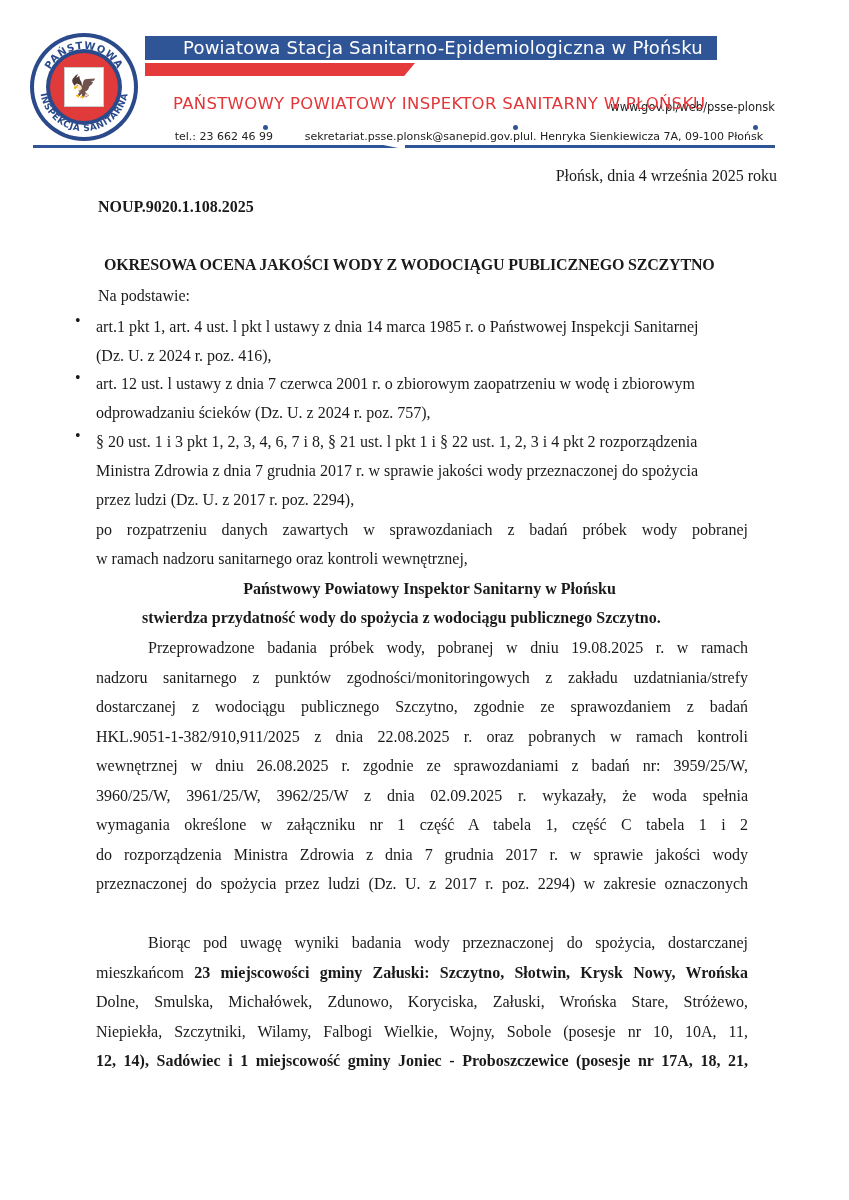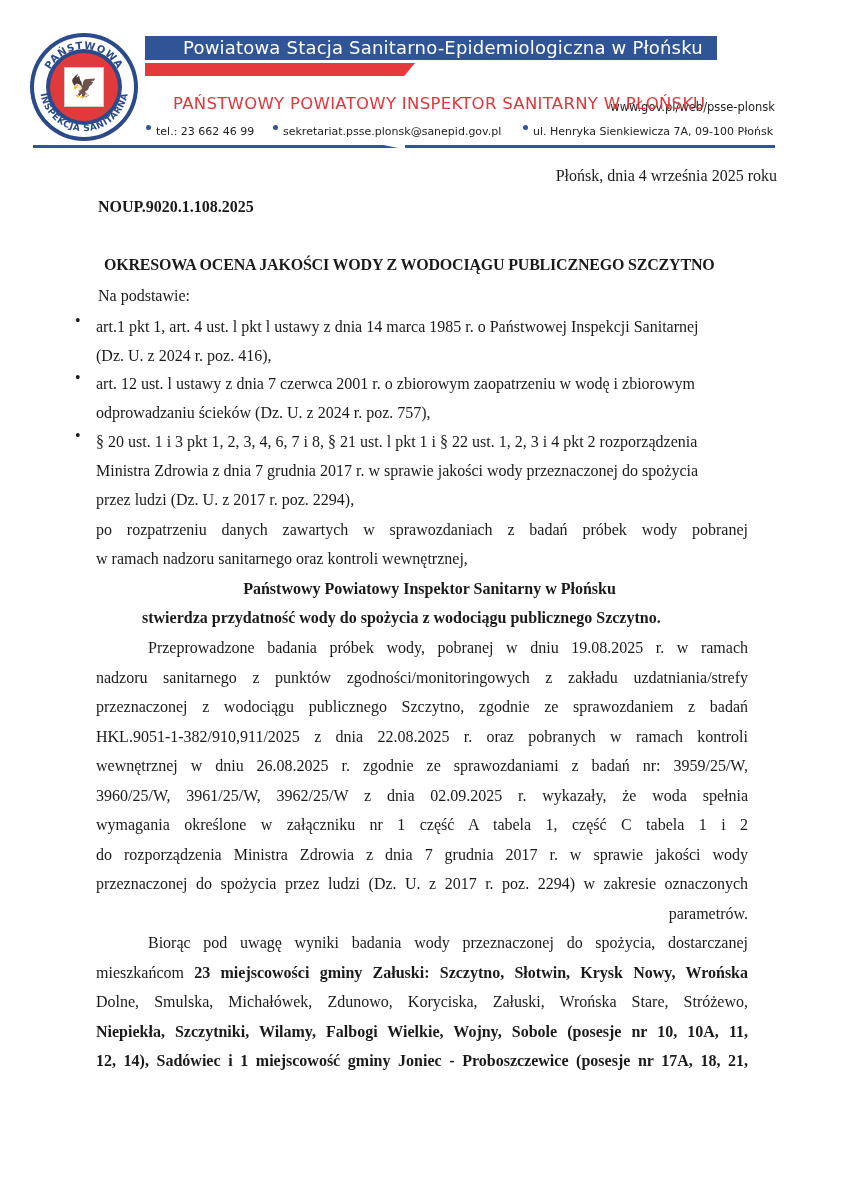--- a/index.html
+++ b/index.html
@@ -10,21 +10,21 @@
   .logo-ring{position:absolute;left:4px;top:4px;width:100px;height:100px;border-radius:50%;background:#fff;}
   .logo-inner{position:absolute;left:16px;top:16px;width:76px;height:76px;border-radius:50%;background:#2b4a8b;}
   .logo-red{position:absolute;left:20px;top:20px;width:68px;height:68px;border-radius:50%;background:#e03a3a;}
   .logo-square{position:absolute;left:34px;top:34px;width:40px;height:40px;background:#fff;border:1px solid #ccc;box-sizing:border-box;display:flex;align-items:center;justify-content:center;font-size:22px;color:#777;}
   .logo svg{position:absolute;left:0;top:0;}
   .bar-blue{left:145px;top:36px;width:572px;height:24px;background:#2f5596;color:#fff;font-size:18px;line-height:24px;padding-left:38px;box-sizing:border-box;letter-spacing:0.2px;}
   .bar-red{left:145px;top:63px;width:270px;height:13px;background:#e53a3c;clip-path:polygon(0 0,100% 0,96% 100%,0 100%);}
   .website{right:74px;top:64px;font-size:11.5px;color:#222;margin-top:36px;}
   .inspector{left:173px;top:94px;font-size:16.5px;color:#e2363a;letter-spacing:0.3px;}
   .contacts{left:146px;top:125px;width:630px;font-size:11px;color:#222;display:flex;}
-  .contacts span.item{display:inline-flex;align-items:flex-start;}
+  .contacts span.item{display:inline-flex;align-items:flex-end;flex-direction:column;}
   .contacts .dot{width:5px;height:5px;border-radius:50%;background:#2f5596;display:inline-block;margin-right:5px;}
   .rule-l{left:33px;top:145px;width:365px;height:3px;background:#2f5596;clip-path:polygon(0 0,96% 0,100% 100%,0 100%);}
   .rule-r{left:405px;top:145px;width:370px;height:3px;background:#2f5596;}
   .txt{font-size:16px;line-height:29.5px;text-align:right;}
   .bullet{position:absolute;left:75px;font-size:16px;}
   b{font-weight:bold;}
 </style>
 </head>
 <body>
 
@@ -90,29 +90,28 @@
 
 <div class="abs txt" style="left:96px;top:515px;width:652px;text-align:justify;text-align-last:justify;word-spacing:6px;">po rozpatrzeniu danych zawartych w sprawozdaniach z badań próbek wody pobranej</div>
 <div class="abs txt" style="left:96px;top:544px;">w ramach nadzoru sanitarnego oraz  kontroli wewnętrznej,</div>
 
 <div class="abs txt" style="left:0;width:849px;top:574px;text-align:center;font-weight:bold;padding-left:10px;box-sizing:border-box;">Państwowy Powiatowy Inspektor Sanitarny w Płońsku</div>
 <div class="abs txt" style="left:142px;top:603px;font-weight:bold;">stwierdza przydatność  wody do spożycia z wodociągu publicznego Szczytno.</div>
 
 <div class="abs" style="left:96px;top:633px;width:652px;">
   <div class="txt" style="padding-left:52px;text-align:justify;text-align-last:justify;">Przeprowadzone badania próbek wody, pobranej w dniu 19.08.2025 r. w ramach</div>
   <div class="txt" style="text-align:justify;text-align-last:justify;">nadzoru sanitarnego z punktów zgodności/monitoringowych z zakładu uzdatniania/strefy</div>
-  <div class="txt" style="text-align:justify;text-align-last:justify;">przeznaczonej z wodociągu publicznego Szczytno, zgodnie ze sprawozdaniem z badań</div>
+  <div class="txt" style="text-align:justify;text-align-last:justify;">dostarczanej z wodociągu publicznego Szczytno, zgodnie ze sprawozdaniem z badań</div>
   <div class="txt" style="text-align:justify;text-align-last:justify;">HKL.9051-1-382/910,911/2025 z dnia 22.08.2025 r. oraz pobranych w ramach kontroli</div>
   <div class="txt" style="text-align:justify;text-align-last:justify;">wewnętrznej w dniu 26.08.2025 r. zgodnie ze sprawozdaniami z badań nr:  3959/25/W,</div>
   <div class="txt" style="text-align:justify;text-align-last:justify;">3960/25/W, 3961/25/W, 3962/25/W z dnia 02.09.2025 r. wykazały, że woda spełnia</div>
   <div class="txt" style="text-align:justify;text-align-last:justify;">wymagania określone w załączniku nr 1 część A tabela 1, część C tabela 1 i 2</div>
   <div class="txt" style="text-align:justify;text-align-last:justify;">do rozporządzenia Ministra Zdrowia  z dnia 7 grudnia 2017 r. w sprawie jakości wody</div>
   <div class="txt" style="text-align:justify;text-align-last:justify;">przeznaczonej do spożycia przez ludzi (Dz. U. z  2017 r. poz. 2294) w zakresie oznaczonych</div>
-  <div class="txt">parametrów.</div>
 </div>
 
 <div class="abs" style="left:96px;top:928px;width:652px;">
   <div class="txt" style="padding-left:52px;text-align:justify;text-align-last:justify;">Biorąc pod uwagę wyniki badania wody przeznaczonej do spożycia, dostarczanej</div>
   <div class="txt" style="text-align:justify;text-align-last:justify;"><span>mieszkańcom </span><b>23 miejscowości gminy Załuski: Szczytno, Słotwin, Krysk Nowy, Wrońska</b></div>
   <div class="txt" style="font-weight:normal;text-align:justify;text-align-last:justify;">Dolne, Smulska, Michałówek, Zdunowo, Koryciska, Załuski, Wrońska Stare, Stróżewo,</div>
-  <div class="txt" style="font-weight:bold;text-align:justify;text-align-last:justify;">Niepiekła, Szczytniki, Wilamy, Falbogi Wielkie, Wojny, Sobole (posesje nr 10, 10A, 11,</div>
+  <div class="txt" style="font-weight:normal;text-align:justify;text-align-last:justify;">Niepiekła, Szczytniki, Wilamy, Falbogi Wielkie, Wojny, Sobole (posesje nr 10, 10A, 11,</div>
   <div class="txt" style="font-weight:bold;text-align:justify;text-align-last:justify;">12, 14), Sadówiec i 1 miejscowość gminy Joniec - Proboszczewice (posesje nr 17A, 18, 21,</div>
 </div>
 
 </body></html>

